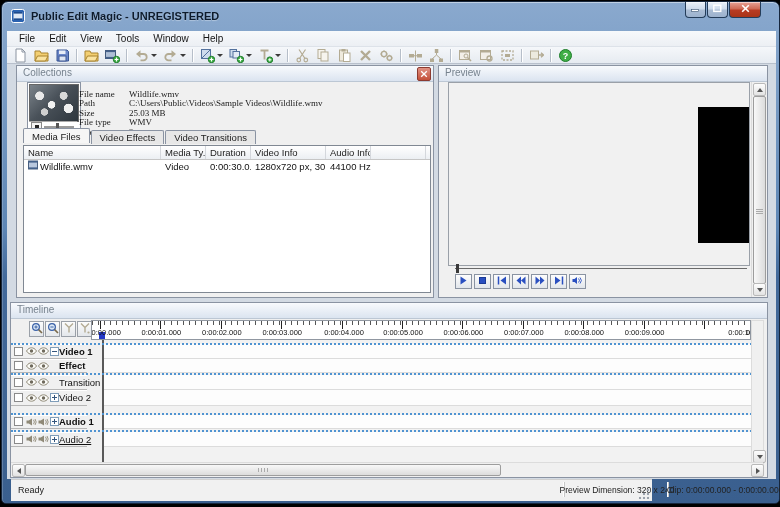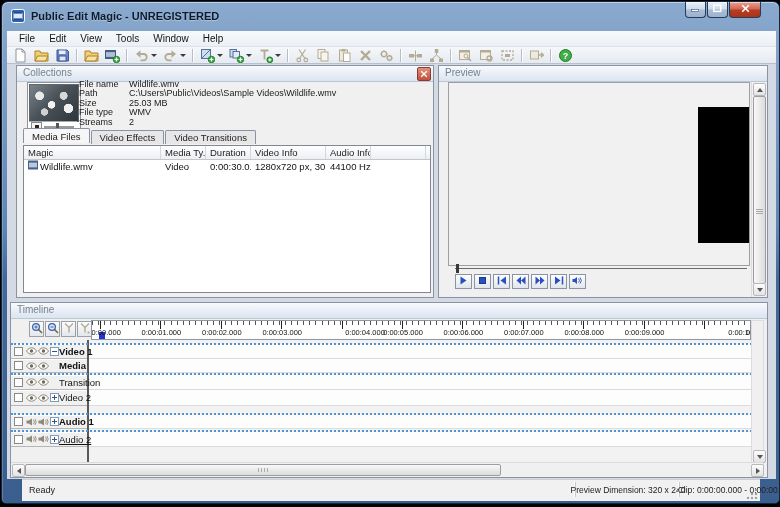--- a/index.html
+++ b/index.html
@@ -38,21 +38,21 @@
      radial-gradient(circle at 45% 55%,#f2f2f2 0 11%,transparent 12%),
      radial-gradient(circle at 70% 30%,#d8d8d8 0 9%,transparent 10%),
      radial-gradient(circle at 80% 65%,#efefef 0 10%,transparent 11%),
      radial-gradient(circle at 30% 75%,#cfcfcf 0 8%,transparent 9%),
      linear-gradient(135deg,#7b838a,#4a525a 45%,#2e363d);}
   .thumb-ctrl{position:absolute;left:1px;bottom:1px;width:48px;height:10px;border-top:1px solid #aaa;display:flex;align-items:center;}
   .mini-stop{width:9px;height:8px;border:1px solid #888;background:#f4f4f4;margin:0 2px;display:flex;align-items:center;justify-content:center;}
   .mini-stop i{display:block;width:4px;height:4px;background:#222;}
   .mini-slider{position:relative;flex:1;height:2px;background:#9a9a9a;margin-right:3px;}
   .mini-thumb{position:absolute;left:40%;top:-3px;width:3px;height:8px;background:#555;}
-  .info{position:absolute;left:62px;top:14px;right:4px;}
+  .info{position:absolute;left:62px;top:24px;right:4px;font-family:Liberation Serif, serif;}
   .info-row{display:flex;font-size:9px;line-height:9.4px;color:#1a1a1a;}
   .info-label{width:50px;flex:none;}
   .info-value{white-space:nowrap;}
   .tabs{position:absolute;left:6px;top:63px;height:15px;display:flex;align-items:flex-end;}
   .tab{font-size:9.5px;padding:1px 8px 1px 8px;border:1px solid #8a93a2;border-bottom:none;background:#e7e7e7;margin-right:1px;border-radius:2px 2px 0 0;color:#222;}
   .tab.active{background:#f6f6f6;position:relative;top:-1px;padding-top:2px;font-weight:normal;}
   .ctable{position:absolute;left:6px;top:79px;width:406px;height:146px;border:1px solid #808893;background:#fff;overflow:hidden;}
   .thead{display:flex;height:13px;border-bottom:1px solid #c6c6c6;background:linear-gradient(#ffffff,#eceff3);}
   .th{font-size:9.5px;line-height:13px;padding-left:4px;border-right:1px solid #d4d7dc;box-sizing:border-box;white-space:nowrap;overflow:hidden;color:#222;}
   .trow{display:flex;height:13px;align-items:center;}
@@ -78,35 +78,35 @@
   .tl-tools{position:absolute;left:18px;top:18px;display:flex;gap:1px;}
   .tl-tool{width:13px;height:14px;border:1px solid #9aa0a8;background:linear-gradient(#fcfcfc,#e4e7eb);display:flex;align-items:center;justify-content:center;}
   .ruler{position:absolute;left:80px;top:17px;width:660px;height:20px;background:#fff;border:1px solid #9097a1;overflow:hidden;box-sizing:border-box;}
   .ruler-ticks{position:absolute;left:0;top:0;height:4px;width:100%;
       background:repeating-linear-gradient(90deg,#555 0 1px,transparent 1px 6.04px);}
   .ruler-majors{position:absolute;left:0;top:0;height:8px;width:100%;
       background:repeating-linear-gradient(90deg,#222 0 1px,transparent 1px 60.4px);background-position:8px 0;}
   .ruler-label{position:absolute;top:7px;font-size:7.5px;color:#111;transform:translateX(-50%);white-space:nowrap;}
   .seek-marker{position:absolute;left:7px;top:11px;width:6px;height:8px;background:#2338c8;}
   .tracks{position:absolute;left:0px;top:37px;width:740px;height:125px;}
-  .hcol{position:absolute;left:0;top:0;width:78px;height:125px;background:#f0f0f0;border-right:2px solid #595959;box-sizing:border-box;}
+  .hcol{position:absolute;left:0;top:0;width:93px;height:125px;background:#f0f0f0;border-right:2px solid #595959;box-sizing:border-box;}
   .tcontent{position:absolute;left:78px;top:0;width:662px;height:125px;background:#f2f2f2;}
   .trk-hrow{position:absolute;left:0;width:76px;background:#f0f0f0;border-bottom:1px solid #b6b6b6;box-shadow:inset 0 1px 0 #fff;display:flex;align-items:center;box-sizing:border-box;}
   .trk-cb{width:7px;height:7px;border:1px solid #8a8a8a;background:#fff;margin:0 2px 0 3px;flex:none;}
   .trk-ic{width:12px;display:flex;justify-content:center;flex:none;}
   .trk-ex{width:9px;height:9px;margin-left:1px;flex:none;display:flex;}
   .trk-exsp{width:10px;flex:none;}
   .trk-label{margin-left:auto;padding-right:3px;font-size:9.5px;color:#111;white-space:nowrap;}
   .trk-label.b{font-weight:bold;}
   .trk-crow{position:absolute;left:0;width:662px;background:#fdfdfd;border-bottom:1px solid #dcdcdc;box-sizing:border-box;}
   .dotted{position:absolute;left:0;width:748px;height:0;border-top:2px dotted #4f93d1;}
   .tl-vsb{position:absolute;right:3px;top:17px;width:13px;height:145px;background:#f0f0f0;border:1px solid #dcdcdc;box-sizing:border-box;}
   .hsb{position:absolute;left:0px;bottom:1px;height:13px;width:752px;background:#f0f0f0;border-top:1px solid #dcdcdc;}
   
-  .statusbar{position:absolute;left:20px;top:477px;width:738px;height:21px;background:#f1f1f1;border-top:1px solid #cfcfcf;font-size:9px;color:#222;}
+  .statusbar{position:absolute;left:9px;top:477px;width:641px;height:21px;background:#f1f1f1;border-top:1px solid #cfcfcf;font-size:9px;color:#222;}
   .st-ready{position:absolute;left:7px;top:5px;}
   .st-cell{position:absolute;top:2px;height:15px;border-left:1px solid #c8c8c8;box-shadow:-1px 0 0 #fff;display:flex;align-items:center;justify-content:center;white-space:nowrap;}
   .grip{position:absolute;right:2px;bottom:2px;width:11px;height:11px;
      background:
       radial-gradient(circle at 9px 2px,#9aa1ab 0 1.2px,transparent 1.6px),
       radial-gradient(circle at 9px 6px,#9aa1ab 0 1.2px,transparent 1.6px),
       radial-gradient(circle at 9px 10px,#9aa1ab 0 1.2px,transparent 1.6px),
       radial-gradient(circle at 5px 6px,#9aa1ab 0 1.2px,transparent 1.6px),
       radial-gradient(circle at 5px 10px,#9aa1ab 0 1.2px,transparent 1.6px),
       radial-gradient(circle at 1px 10px,#9aa1ab 0 1.2px,transparent 1.6px);}
@@ -357,21 +357,21 @@
           <span class="info-value">2</span>
         </div>
       </div>
     <div class="tabs" id="ctabs">
         <div class="tab active">Media Files</div>
         <div class="tab">Video Effects</div>
         <div class="tab">Video Transitions</div>
       </div>
     <div class="ctable" id="ctable">
         <div class="thead">
-          <div class="th" style="width: 137px;">Magic</div>
+          <div class="th" style="width: 137px;">Name</div>
           <div class="th" style="width: 45px;">Media Ty...</div>
           <div class="th" style="width: 45px;">Duration</div>
           <div class="th" style="width: 75px;">Video Info</div>
           <div class="th" style="width: 45px;">Audio Info</div>
           <div class="th" style="width: 55px;"></div>
         </div>
         <div class="trow">
           <div class="td" style="width: 137px;">
             <span><svg width="10" height="10">
                 <rect x="0.5" y="1" width="9" height="8" fill="#b9c8de" stroke="#4a6080"></rect>
@@ -500,21 +500,21 @@
         </div>
       </div>
     <div class="ruler" id="ruler">
       <div class="ruler-ticks"></div>
       <div class="ruler-majors"></div>
       <span class="seek-marker"></span>
     <span class="ruler-label" style="left: 9px;">0:00:00.000</span>
         <span class="ruler-label" style="left: 69.4px;">0:00:01.000</span>
         <span class="ruler-label" style="left: 129.8px;">0:00:02.000</span>
         <span class="ruler-label" style="left: 190.2px;">0:00:03.000</span>
-        <span class="ruler-label" style="left: 259px; padding-left: 28px;">0:00:04.000</span>
+        <span class="ruler-label" style="left: 238px; padding-left: 28px;">0:00:04.000</span>
         <span class="ruler-label" style="left: 311px;">0:00:05.000</span>
         <span class="ruler-label" style="left: 371.4px;">0:00:06.000</span>
         <span class="ruler-label" style="left: 431.8px;">0:00:07.000</span>
         <span class="ruler-label" style="left: 492.2px;">0:00:08.000</span>
         <span class="ruler-label" style="left: 552.6px;">0:00:09.000</span>
         <span class="ruler-label" style="left: 613px; margin-left: 43px;">0:00:10.000</span>
         <span class="ruler-label" style="left: 673.4px;">0:00:11.000</span>
       </div>
     <div class="tracks">
       <div class="tcontent" id="tcontent">
@@ -556,21 +556,21 @@
                 <circle cx="5.5" cy="4" r="1.7" fill="#6f6a5c"></circle>
               </svg>
             </span>
             <span class="trk-ic">
               <svg width="11" height="8">
                 <path d="M0.5 4C2 1.5 4 0.8 5.5 0.8S9 1.5 10.5 4C9 6.5 7 7.2 5.5 7.2S2 6.5 0.5 4z" fill="#fdfdf9" stroke="#8f8977"></path>
                 <circle cx="5.5" cy="4" r="1.7" fill="#6f6a5c"></circle>
               </svg>
             </span>
             <span class="trk-exsp"></span>
-            <span class="trk-label b">Media</span>
+            <span class="trk-label b">Effect</span>
           </div>
           <div class="trk-hrow" style="top: 35px; height: 15px;">
             <span class="trk-cb"></span>
             <span class="trk-ic">
               <svg width="11" height="8">
                 <path d="M0.5 4C2 1.5 4 0.8 5.5 0.8S9 1.5 10.5 4C9 6.5 7 7.2 5.5 7.2S2 6.5 0.5 4z" fill="#fdfdf9" stroke="#8f8977"></path>
                 <circle cx="5.5" cy="4" r="1.7" fill="#6f6a5c"></circle>
               </svg>
             </span>
             <span class="trk-ic">

